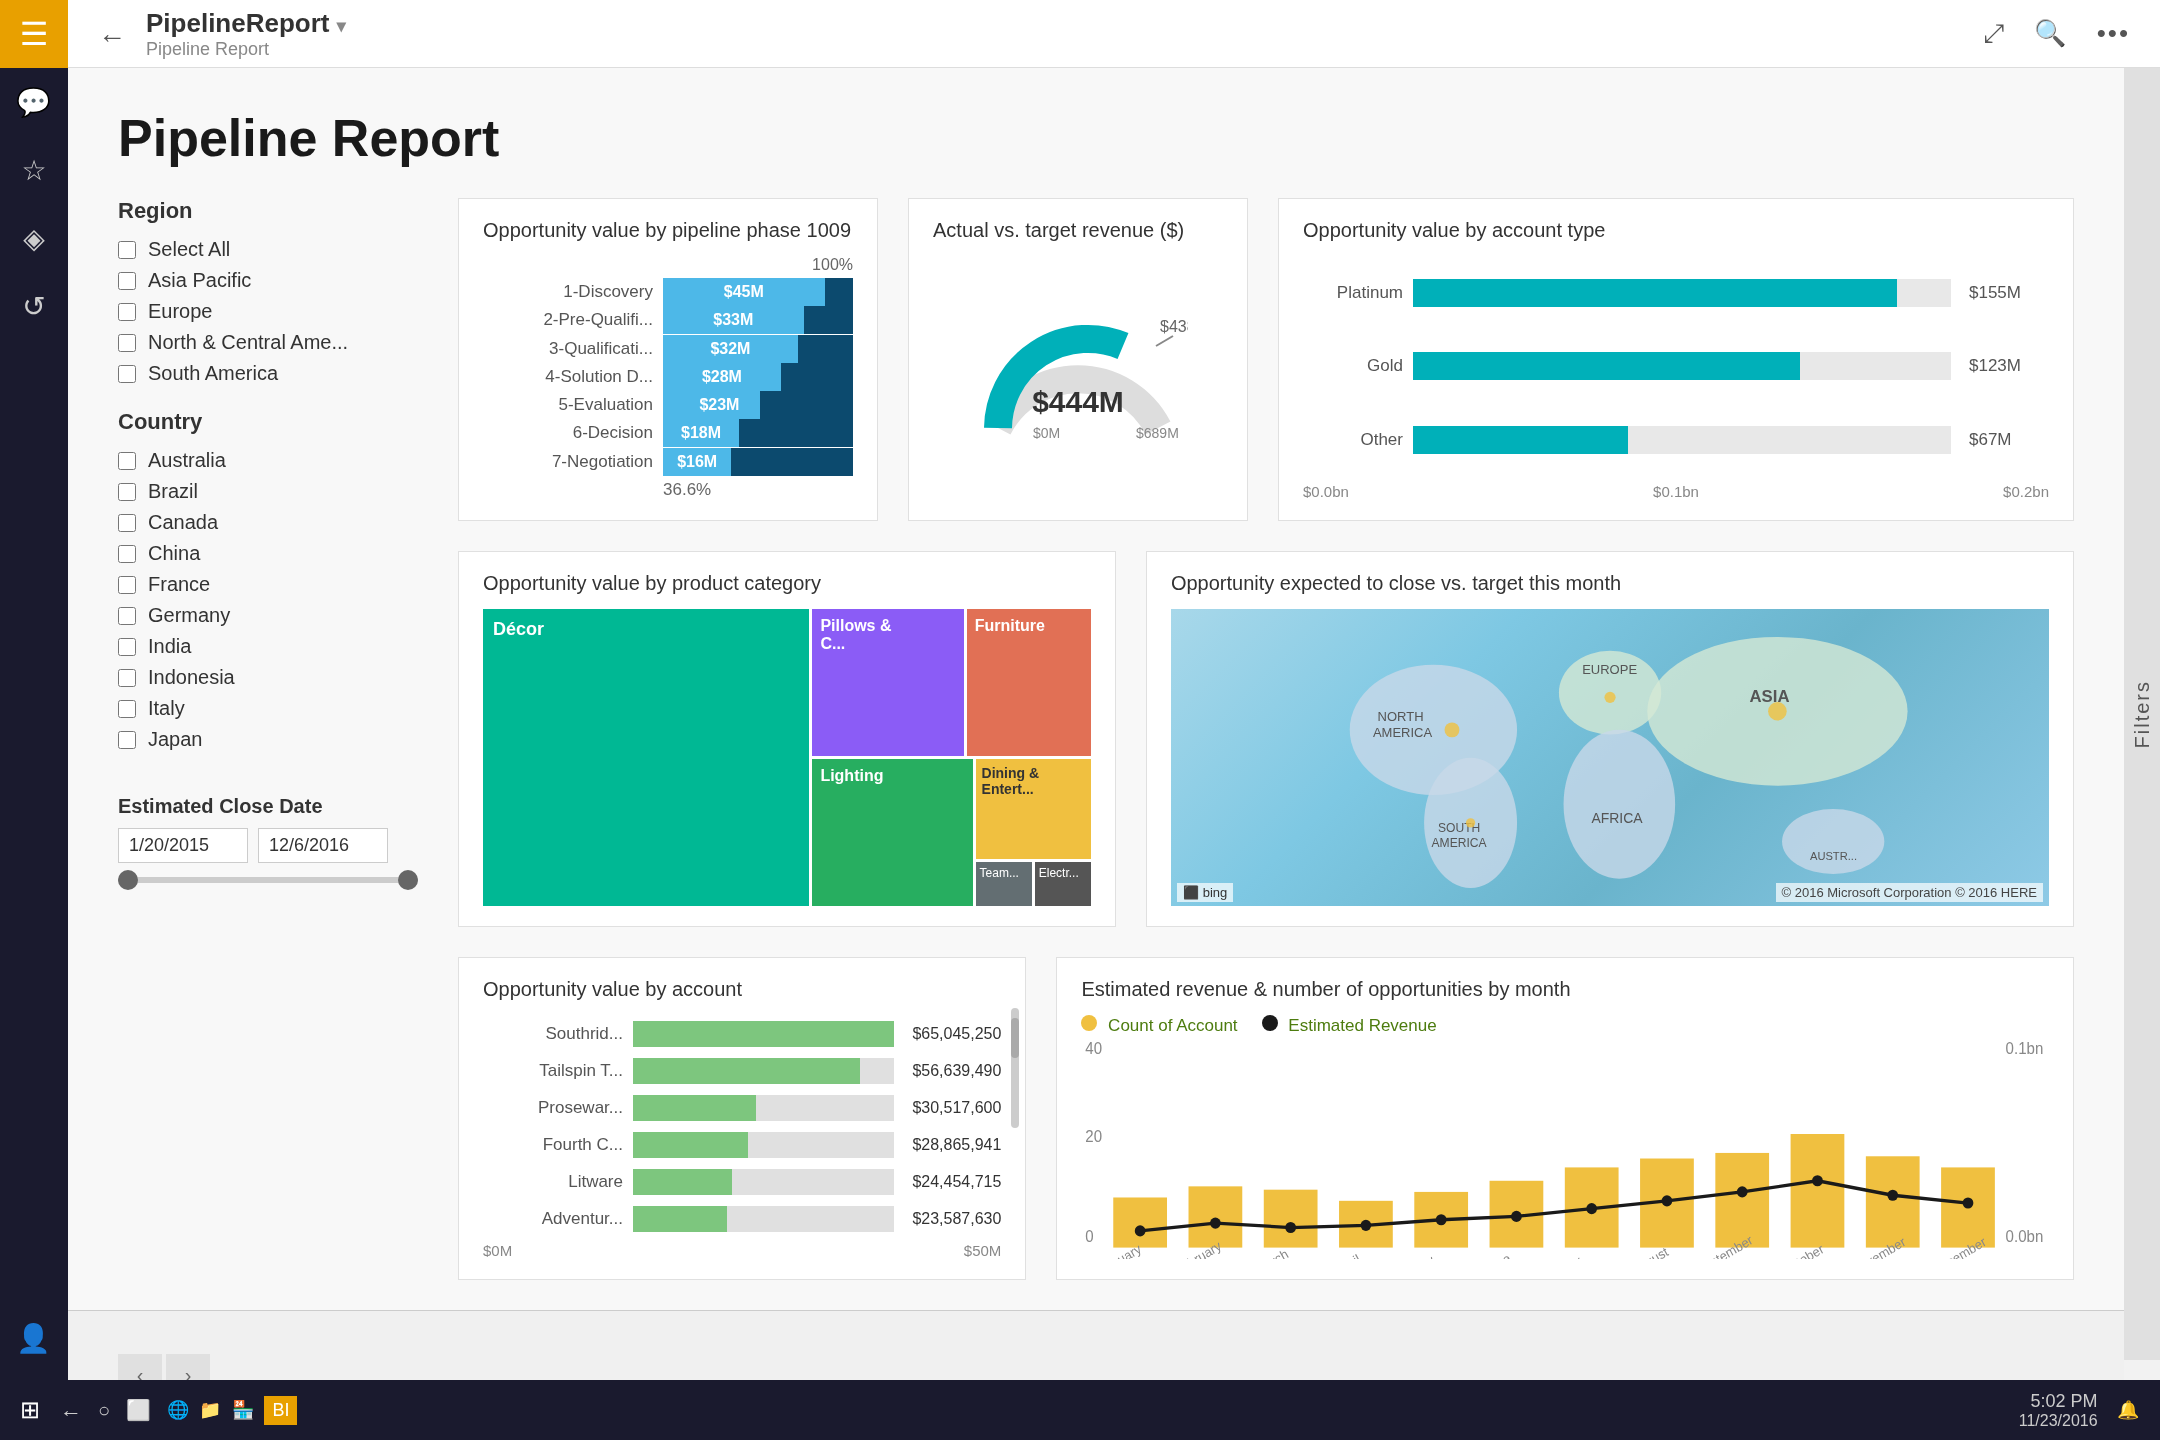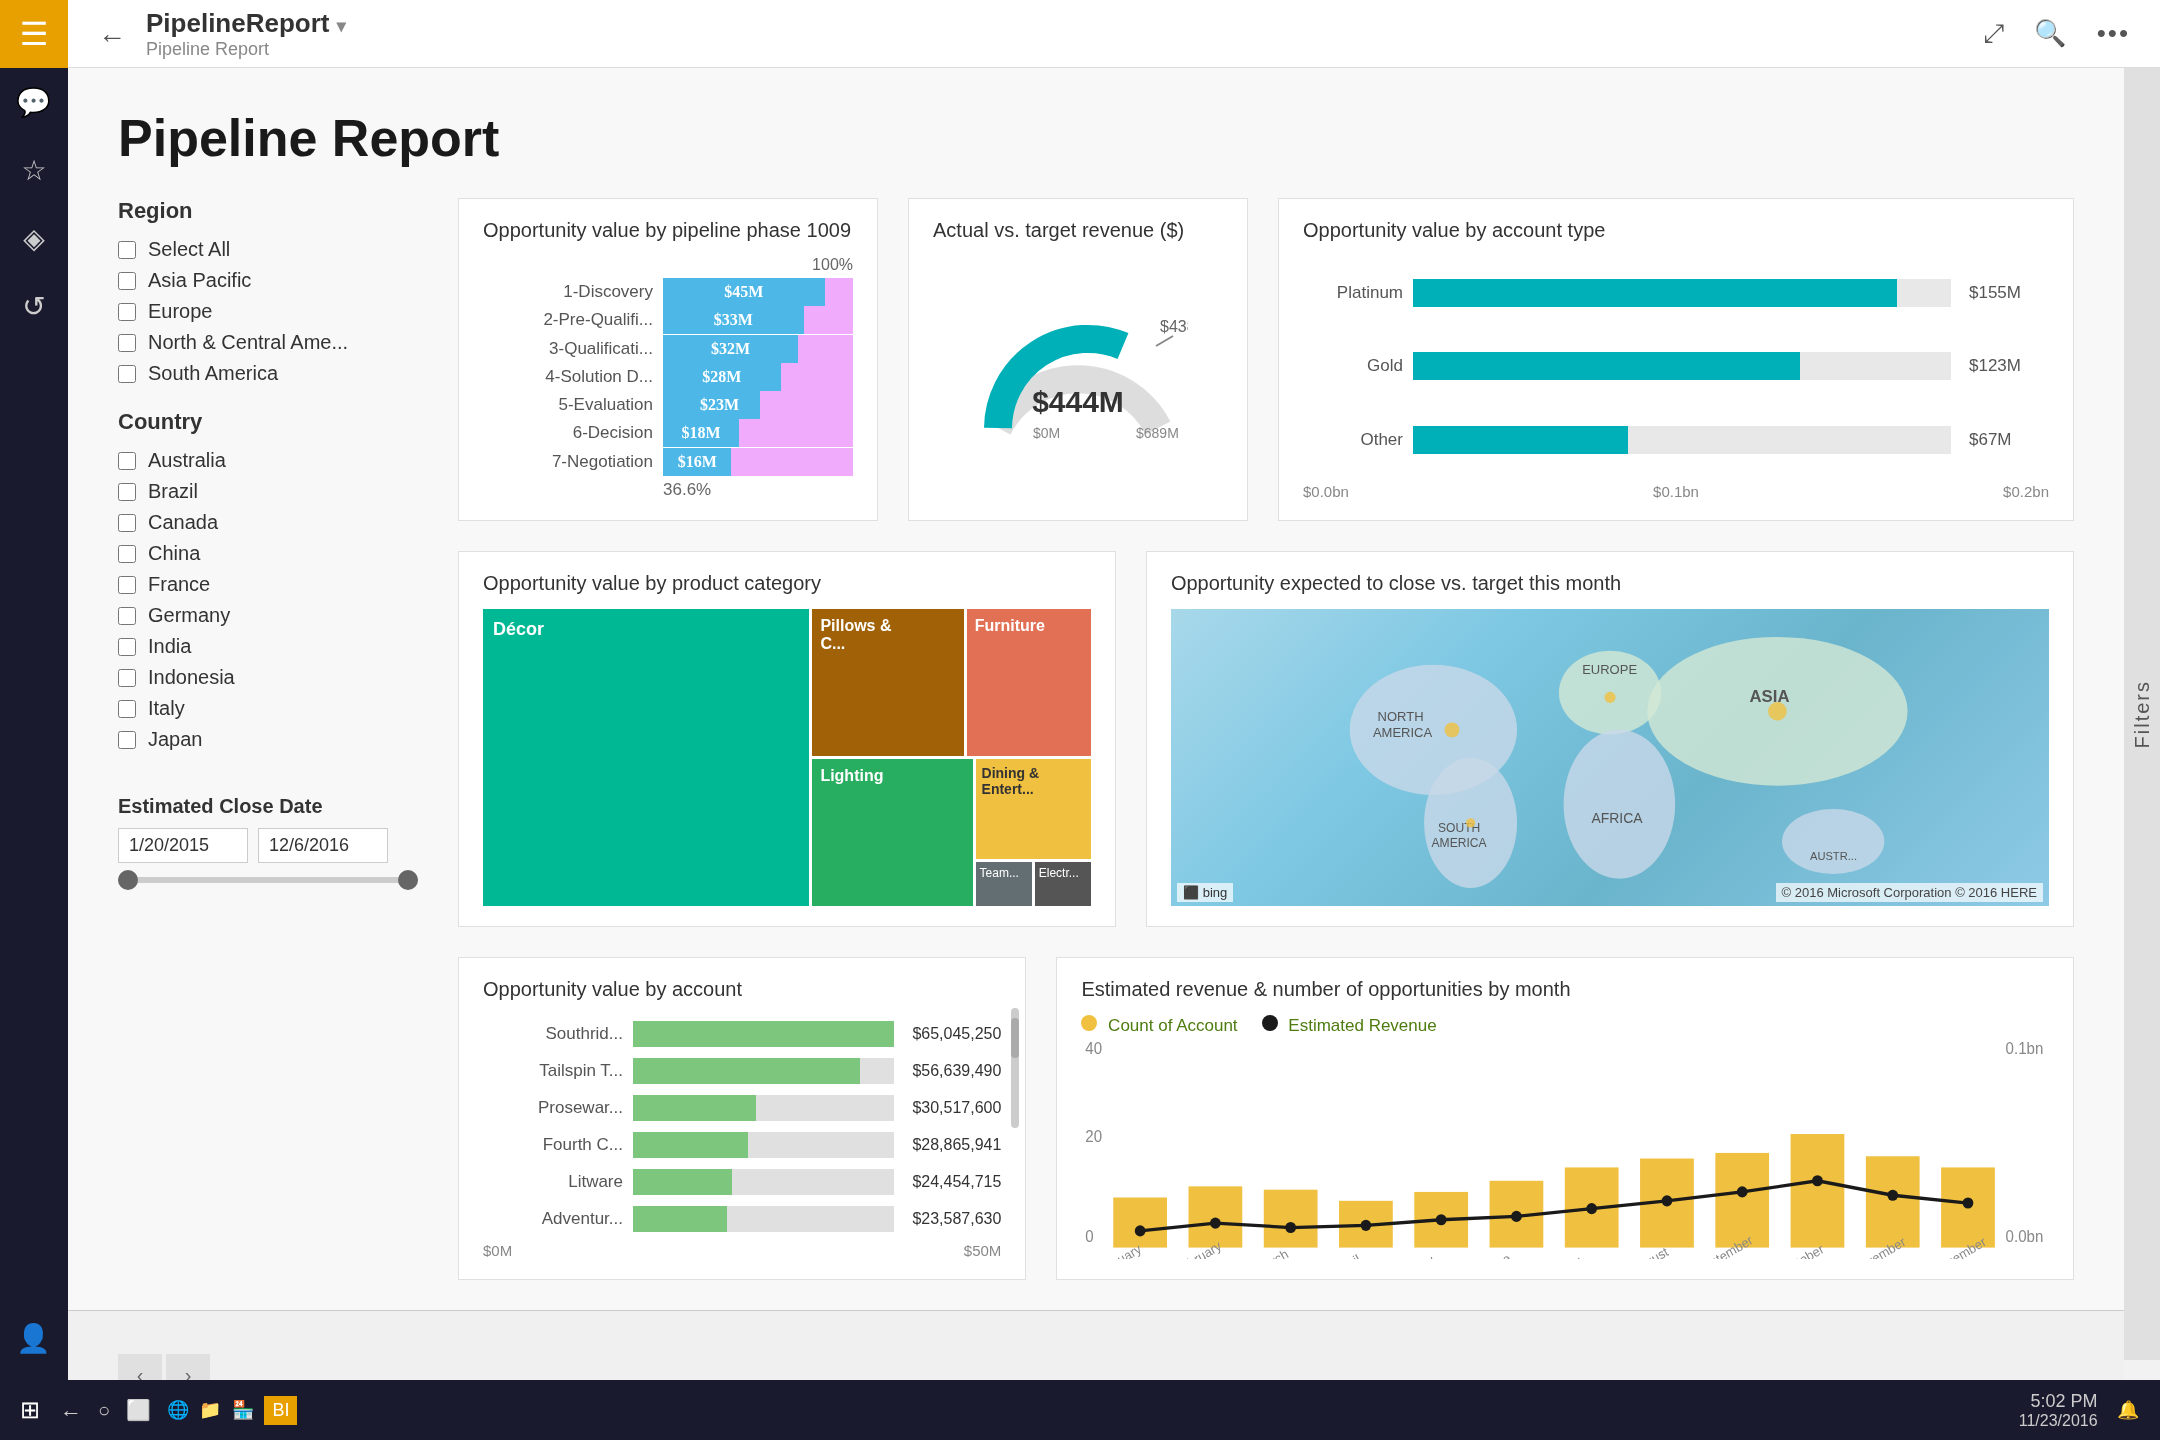--- a/index.html
+++ b/index.html
@@ -194,21 +194,21 @@
 
     .chart-title {
       font-size: 20px;
       color: #333;
       margin-bottom: 14px;
       font-weight: 400;
     }
     .pipeline-bars { flex: 1; display: flex; flex-direction: column; justify-content: space-around; }
     .pipeline-bar-row { display: flex; align-items: center; gap: 10px; }
     .pipeline-bar-label { font-size: 17px; color: #555; width: 170px; text-align: right; flex-shrink: 0; }
-    .pipeline-bar-track { flex: 1; height: 28px; background: #f0abfc; position: relative; font-family: Liberation Serif, serif; }
+    .pipeline-bar-track { flex: 1; height: 28px; background: #0c4a6e; position: relative; }
     .pipeline-bar-fill { height: 100%; background: #4db8e8; display: flex; align-items: center; justify-content: center; }
     .pipeline-bar-value { font-size: 16px; color: #fff; font-weight: 600; }
     .pipeline-bottom-pct { font-size: 17px; color: #666; text-align: left; margin-top: 4px; margin-left: 180px; }
 
     
     .acct-bars { flex: 1; display: flex; flex-direction: column; justify-content: space-around; }
     .acct-bar-row { display: flex; align-items: center; gap: 10px; }
     .acct-bar-label { font-size: 17px; color: #555; width: 100px; text-align: right; }
     .acct-bar-track { flex: 1; height: 28px; background: #e8e8e8; }
     .acct-bar-fill { height: 100%; background: #00b0b9; }
@@ -561,21 +561,21 @@
           <div class="chart-title">Opportunity value by product category</div>
           <div class="treemap-wrapper">
 
             <div style="flex:1.1;background:#00b894;display:flex;align-items:flex-start;padding:10px;">
               <span style="font-size:18px;font-weight:600;color:#fff;">Décor</span>
             </div>
 
             <div style="flex:1;display:flex;flex-direction:column;gap:3px;">
 
               <div style="flex:1;display:flex;gap:3px;">
-                <div style="flex:1;background:#a16207;display:flex;align-items:flex-start;padding:8px;">
+                <div style="flex:1;background:#8b5cf6;display:flex;align-items:flex-start;padding:8px;">
                   <span style="font-size:16px;font-weight:600;color:#fff;">Pillows &amp;<br>C...</span>
                 </div>
                 <div style="flex:0.8;background:#e17055;display:flex;align-items:flex-start;padding:8px;">
                   <span style="font-size:16px;font-weight:600;color:#fff;">Furniture</span>
                 </div>
               </div>
 
               <div style="flex:1;display:flex;gap:3px;">
                 <div style="flex:1;background:#27ae60;display:flex;align-items:flex-start;padding:8px;">
                   <span style="font-size:16px;font-weight:600;color:#fff;">Lighting</span>

